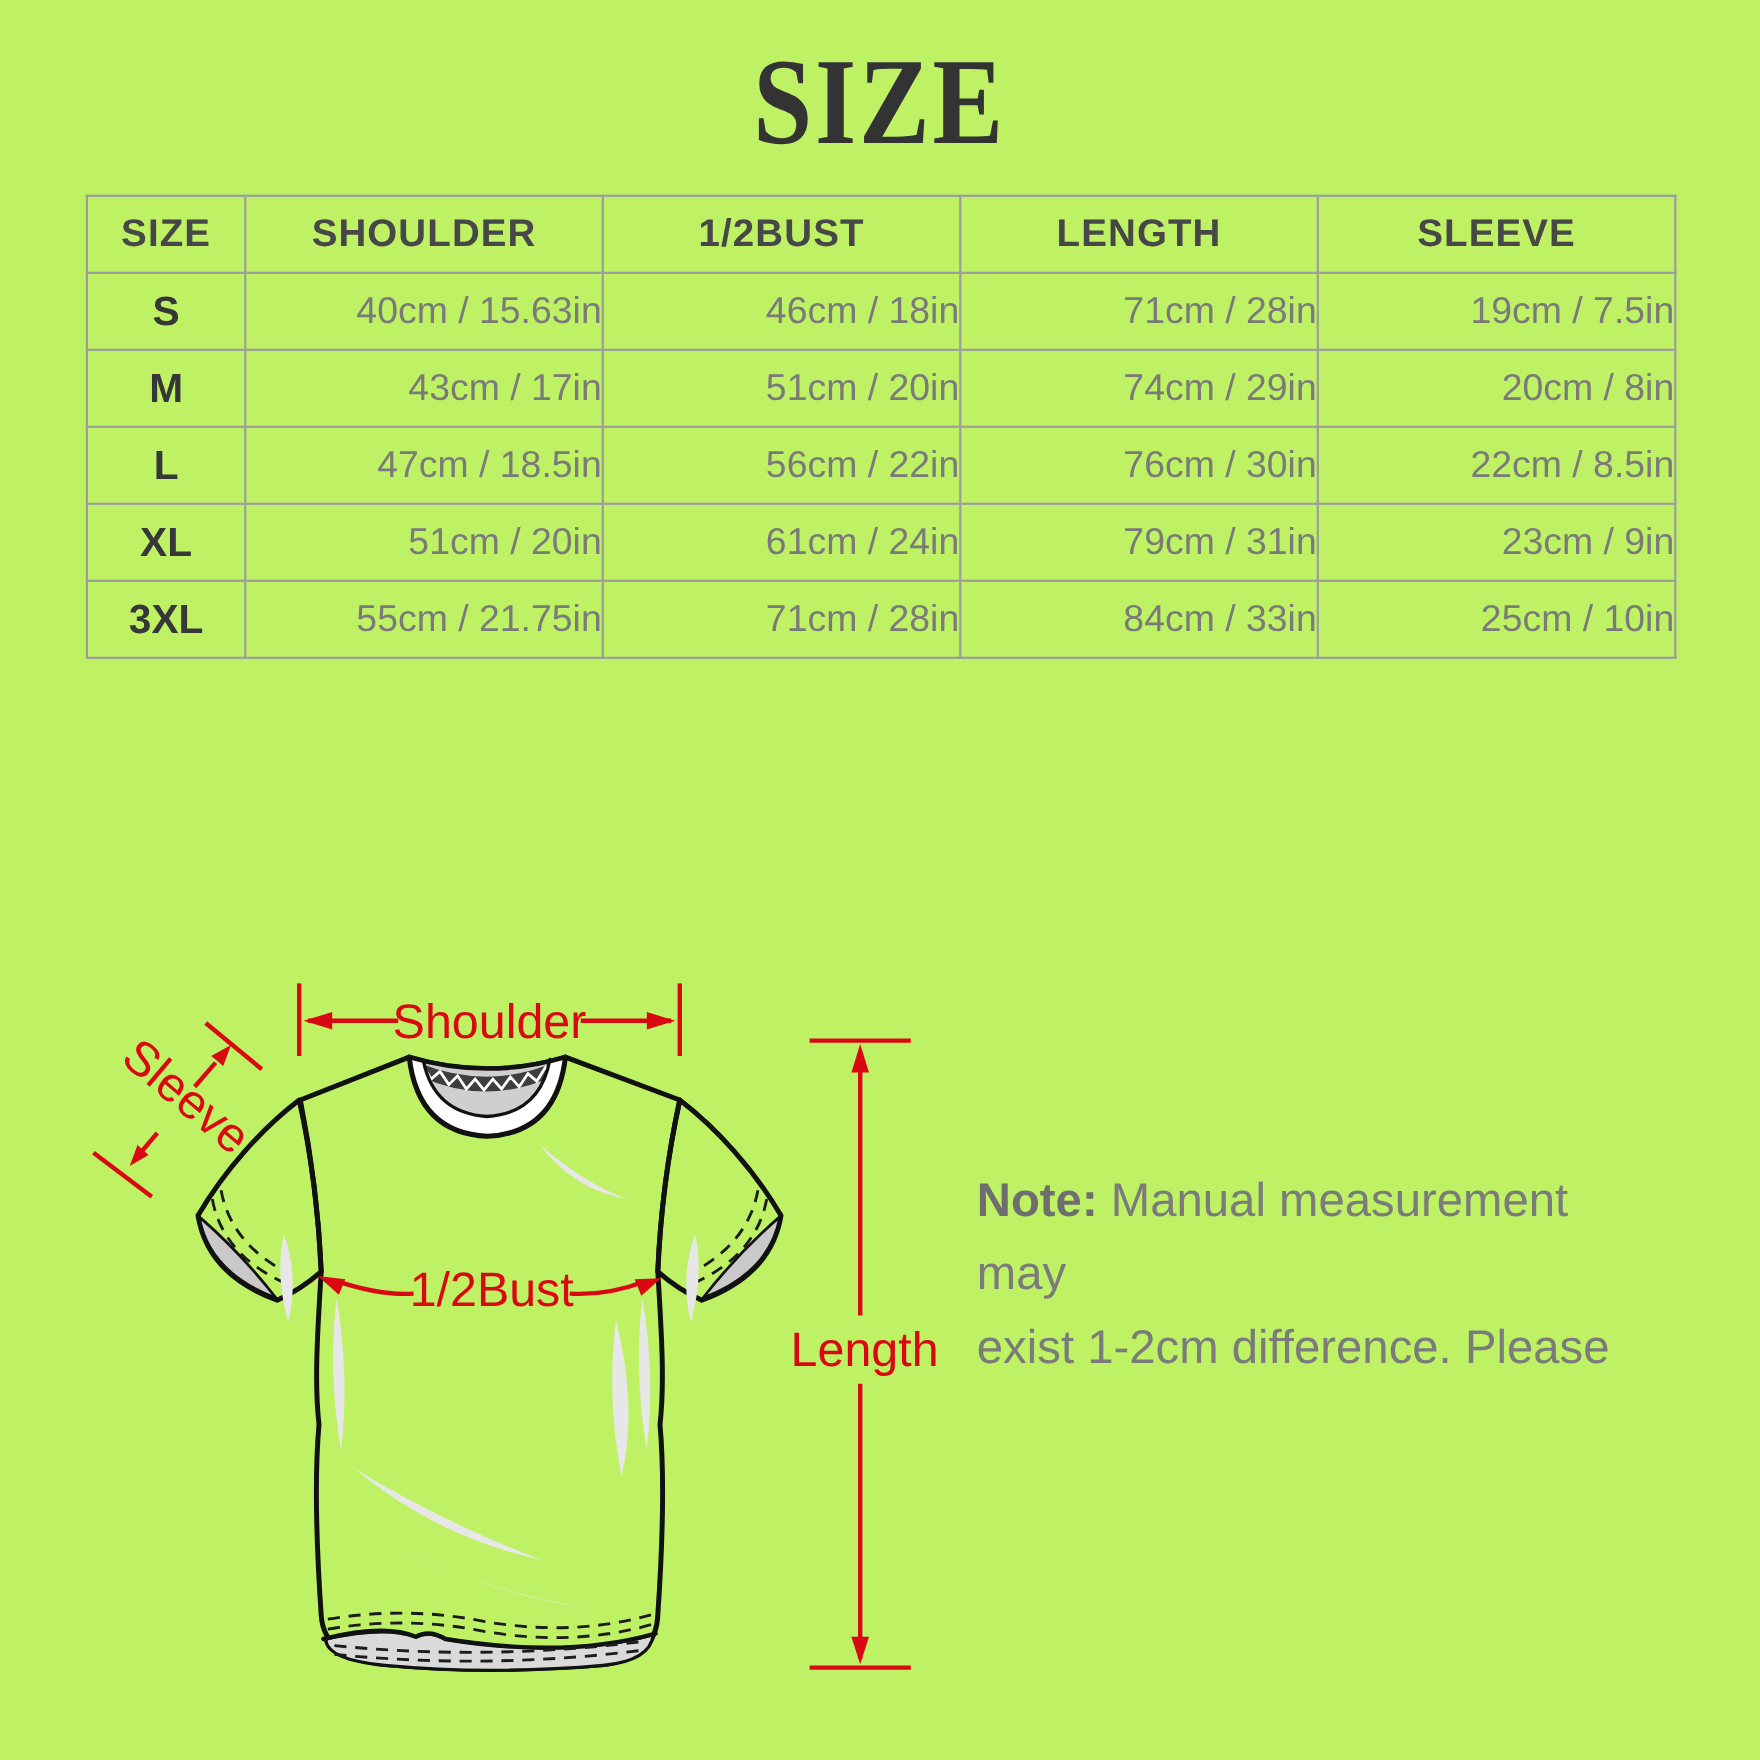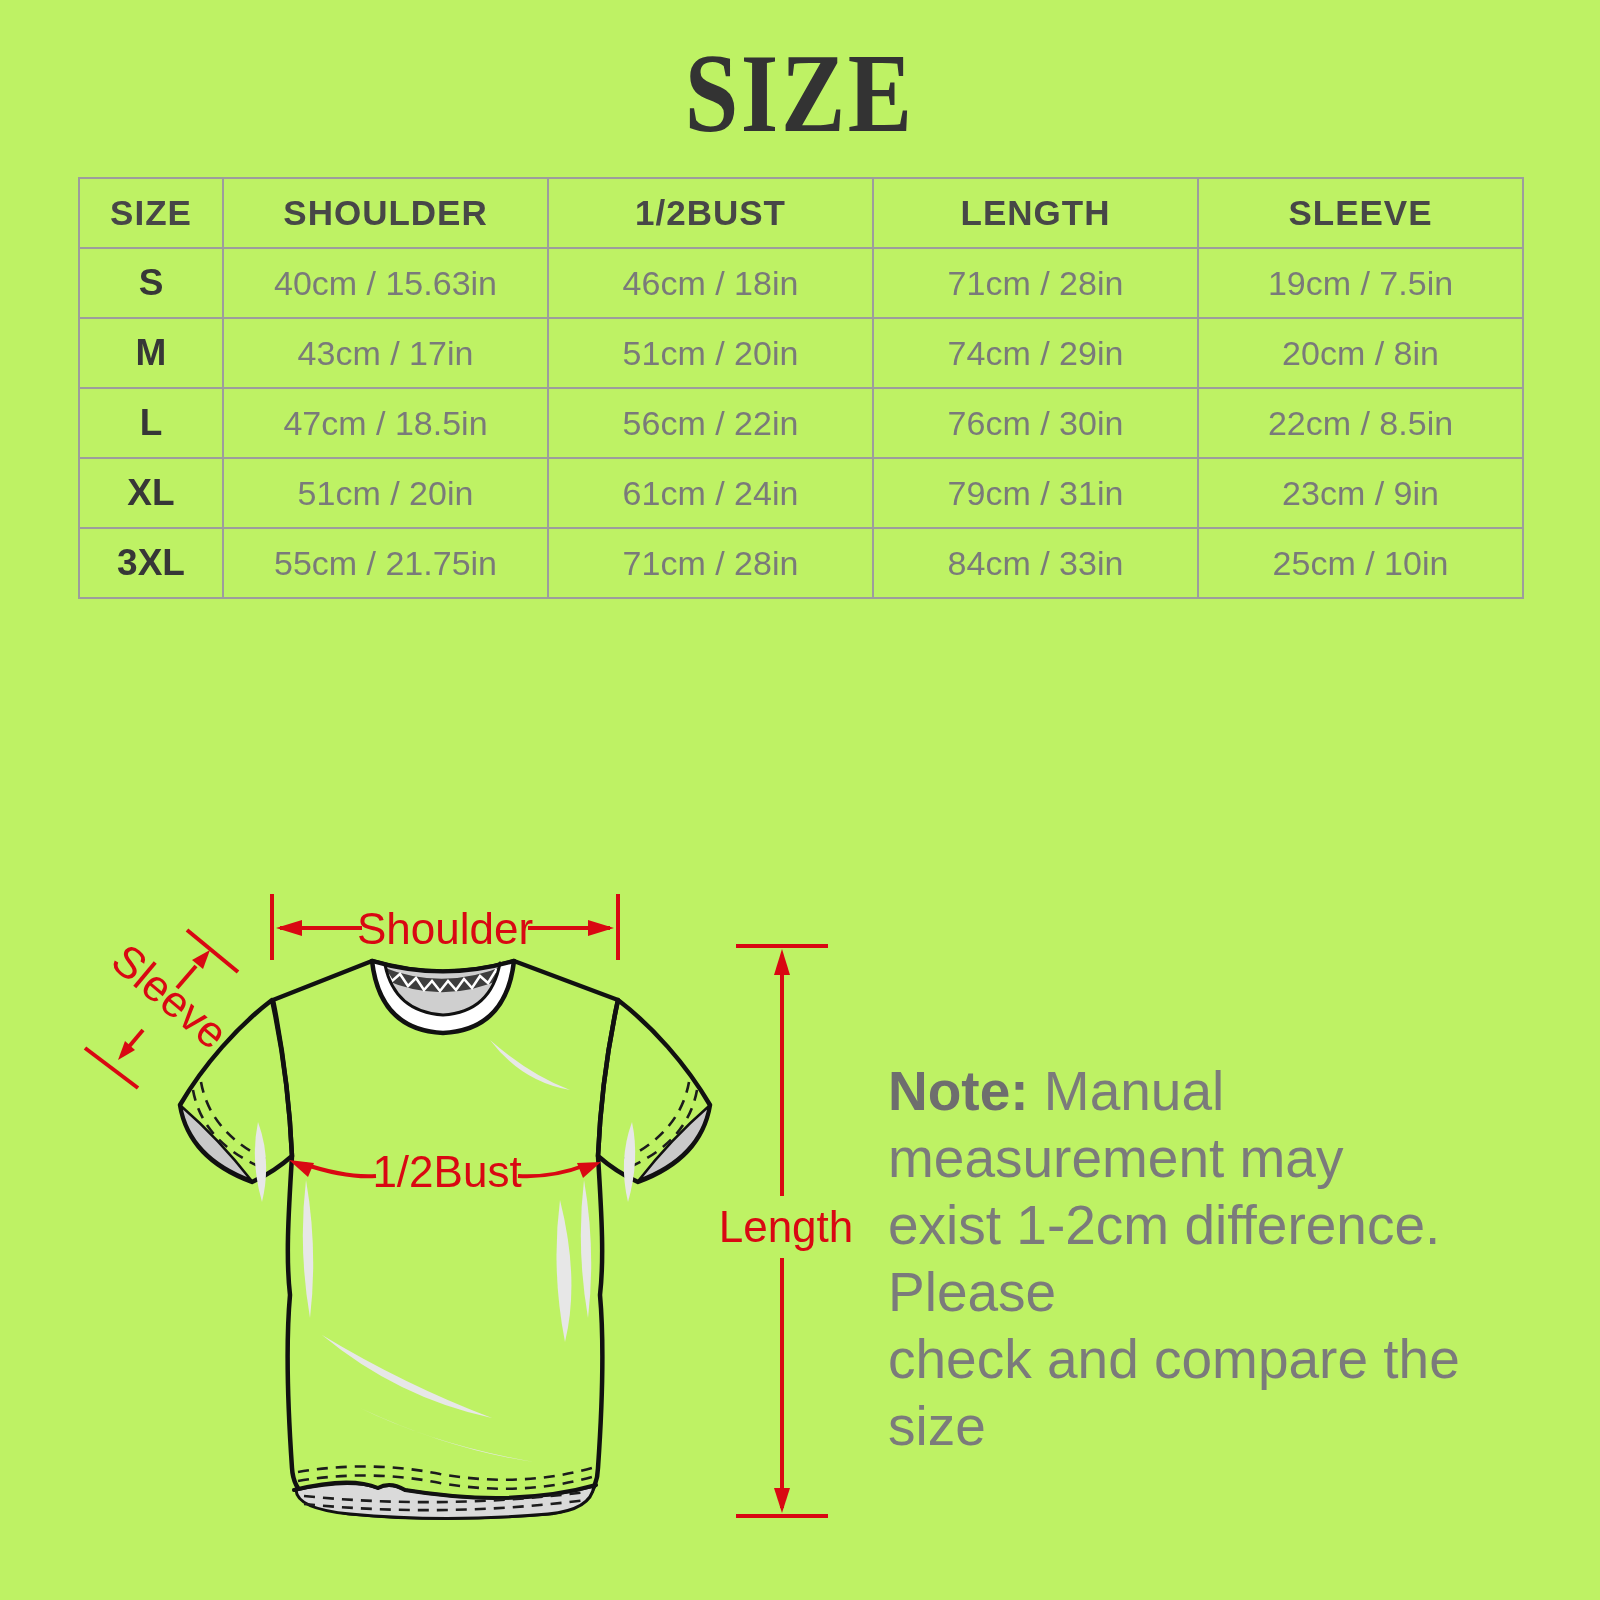--- a/index.html
+++ b/index.html
@@ -57,40 +57,41 @@
   }
   table.size-table td.sz {
     font-size: 37px;
     font-weight: 700;
     color: #373737;
   }
   table.size-table td.val {
     font-size: 34px;
     font-weight: 400;
     color: #7a7a7a;
+    text-align: right;
   }
 
   
   svg.diagram {
     position: absolute;
     left: 60px; top: 860px;
     width: 800px; height: 720px;
   }
   .shirt-line { fill: none; stroke: #111111; stroke-linecap: round; stroke-linejoin: round; }
   .red-line   { fill: none; stroke: #d90812; stroke-width: 4; stroke-linecap: butt; }
   .red-fill   { fill: #d90812; stroke: none; }
   .red-text   { fill: #d90812; font-family: "Liberation Sans", sans-serif; font-size: 44px; }
   .dash       { fill: none; stroke: #1c1c1c; stroke-width: 2.6; stroke-dasharray: 11 8; }
 
   
   .note {
     position: absolute;
     left: 888px; top: 1058px;
     width: 620px;
-    font-size: 55px;
+    font-size: 43px;
     line-height: 67px;
     color: #7b7b7b;
   }
   .note-label { font-weight: 700; color: #6e6e6e; }
 </style>
 </head>
 <body>
 
 <div id="stage">
 
@@ -256,16 +257,15 @@
         <polygon class="red-fill" points="722,89 714,115 730,115"></polygon>
         <polygon class="red-fill" points="722,653 714,628 730,628"></polygon>
         <text class="red-text" x="726" y="382" text-anchor="middle" font-size="46">Length</text>
       </g>
     </g>
   </svg>
 
   <div class="note">
     <div class="note-line"><span class="note-label">Note:</span><span> Manual measurement may</span></div>
     <div class="note-line">exist 1-2cm difference. Please</div>
-    <div class="note-line">check and compare the size</div>
   </div>
 
 </div>
 
 </body></html>

